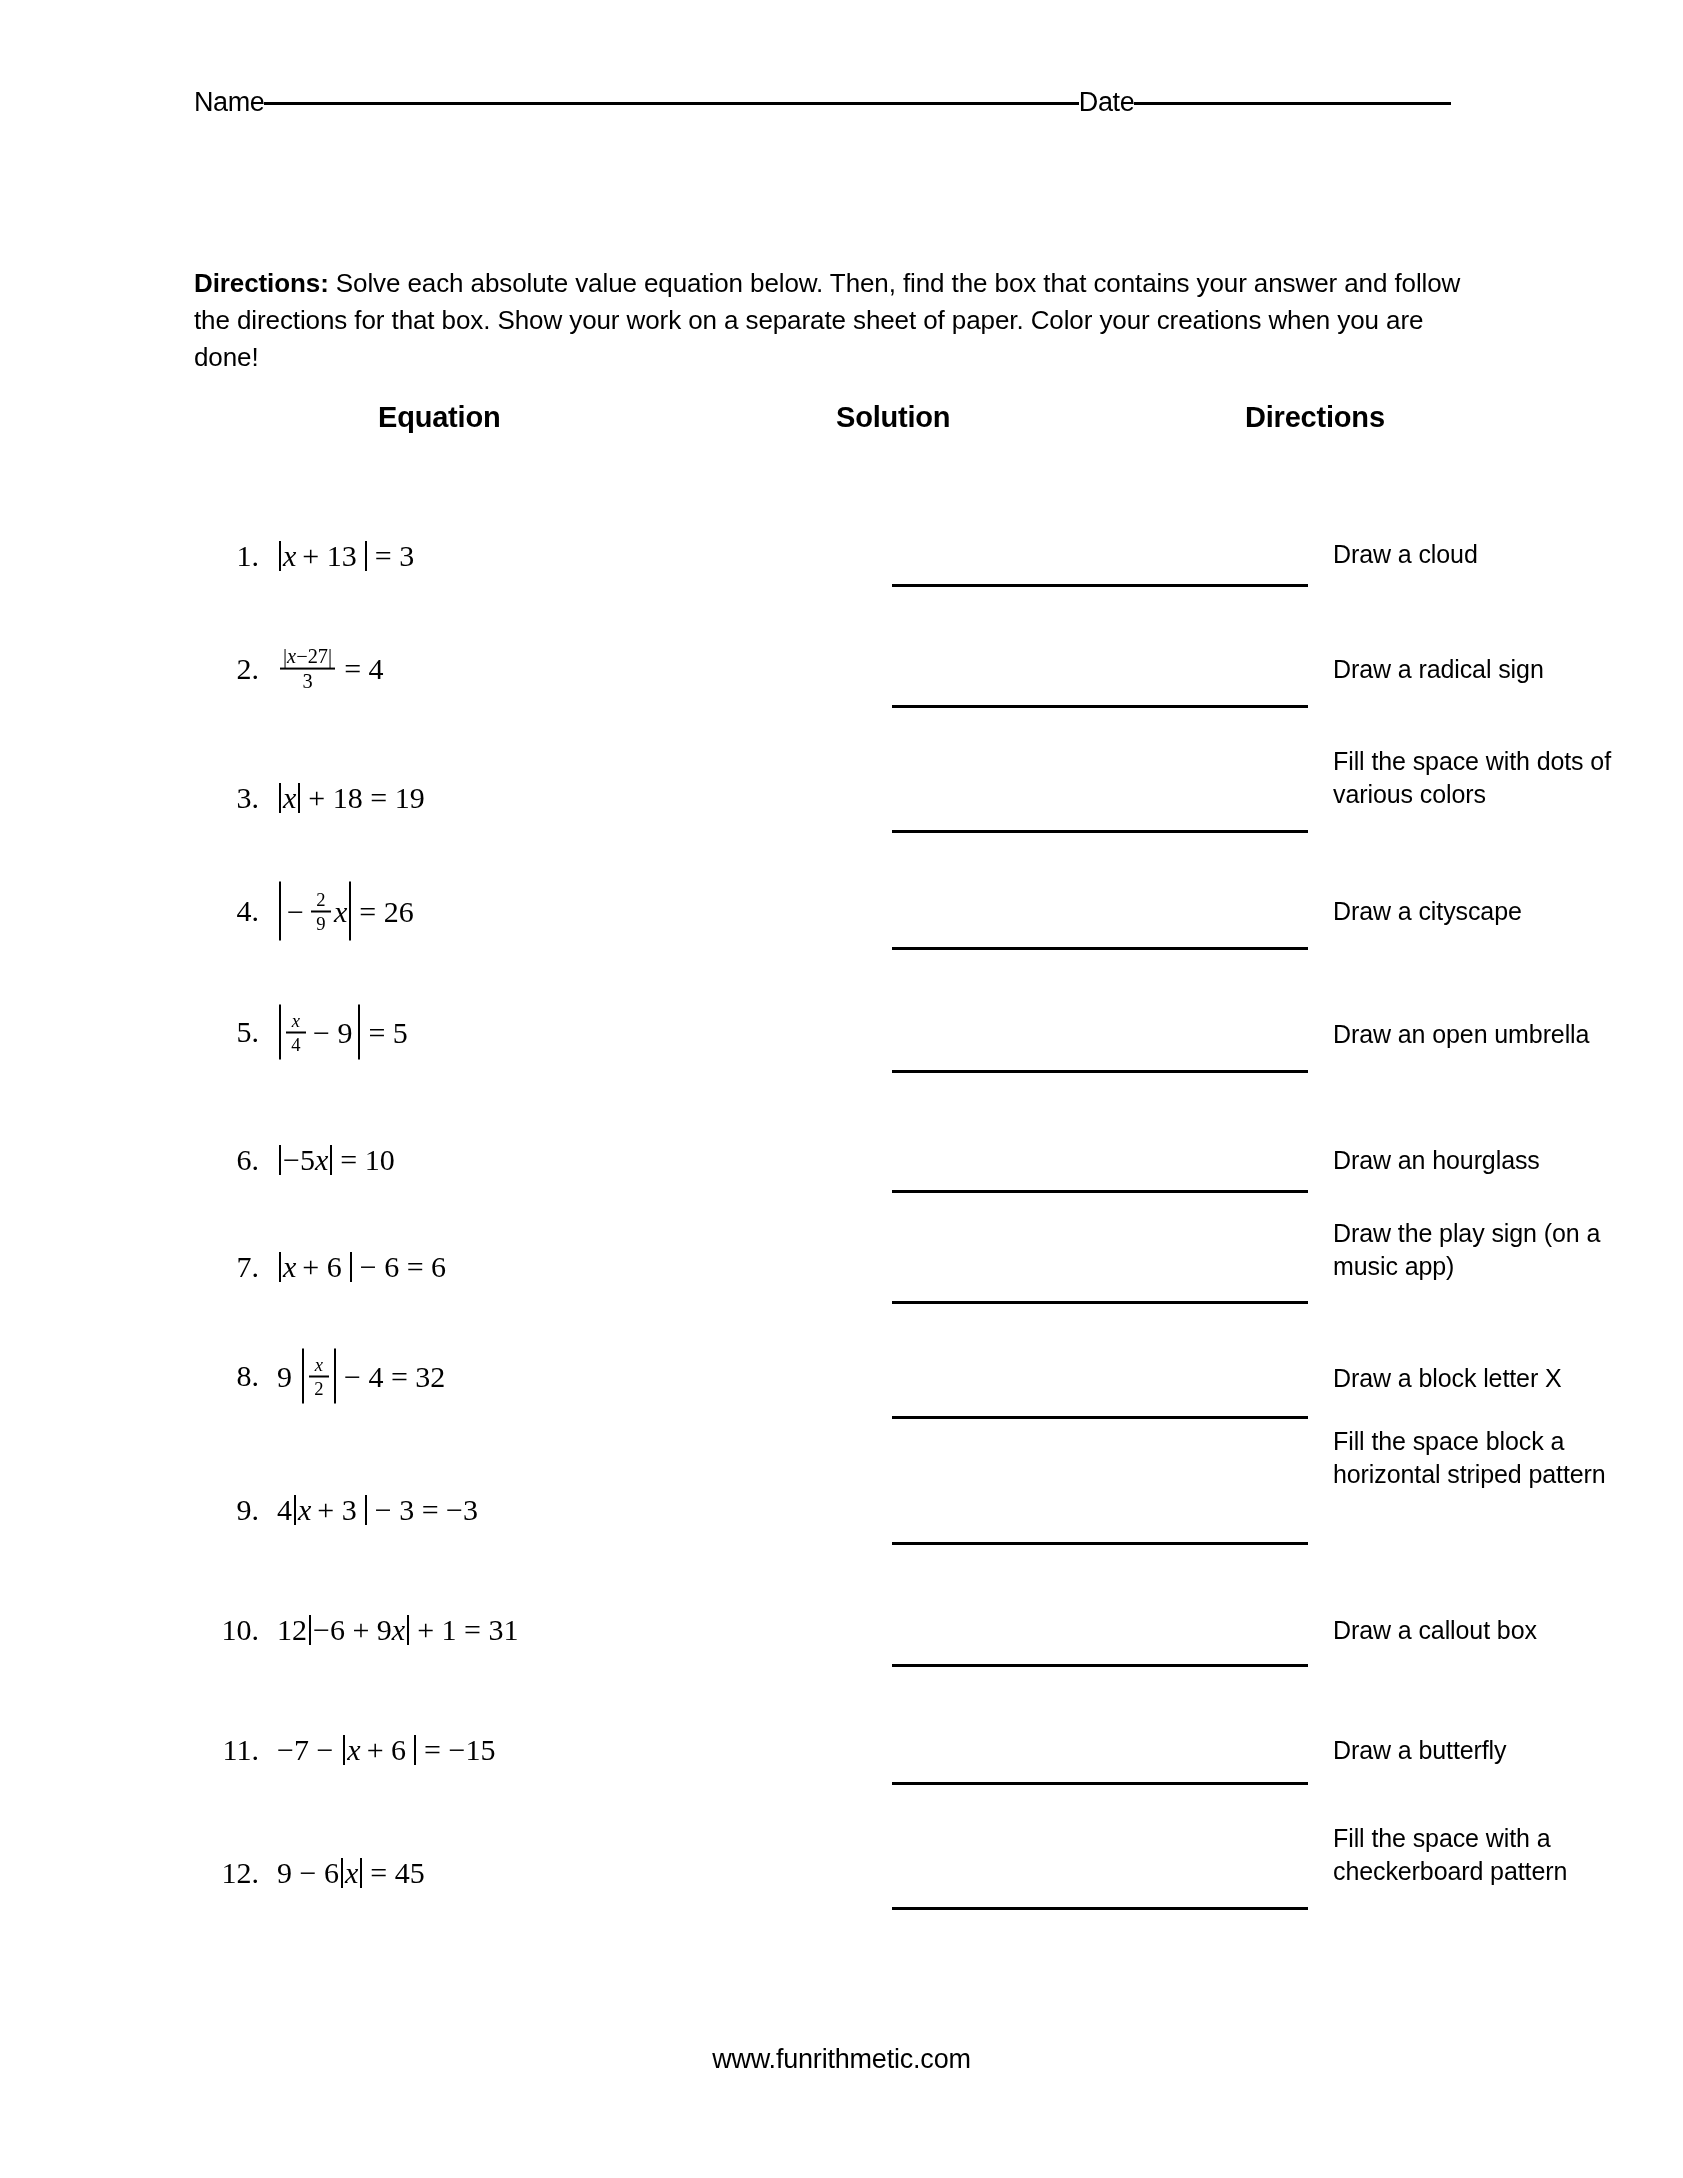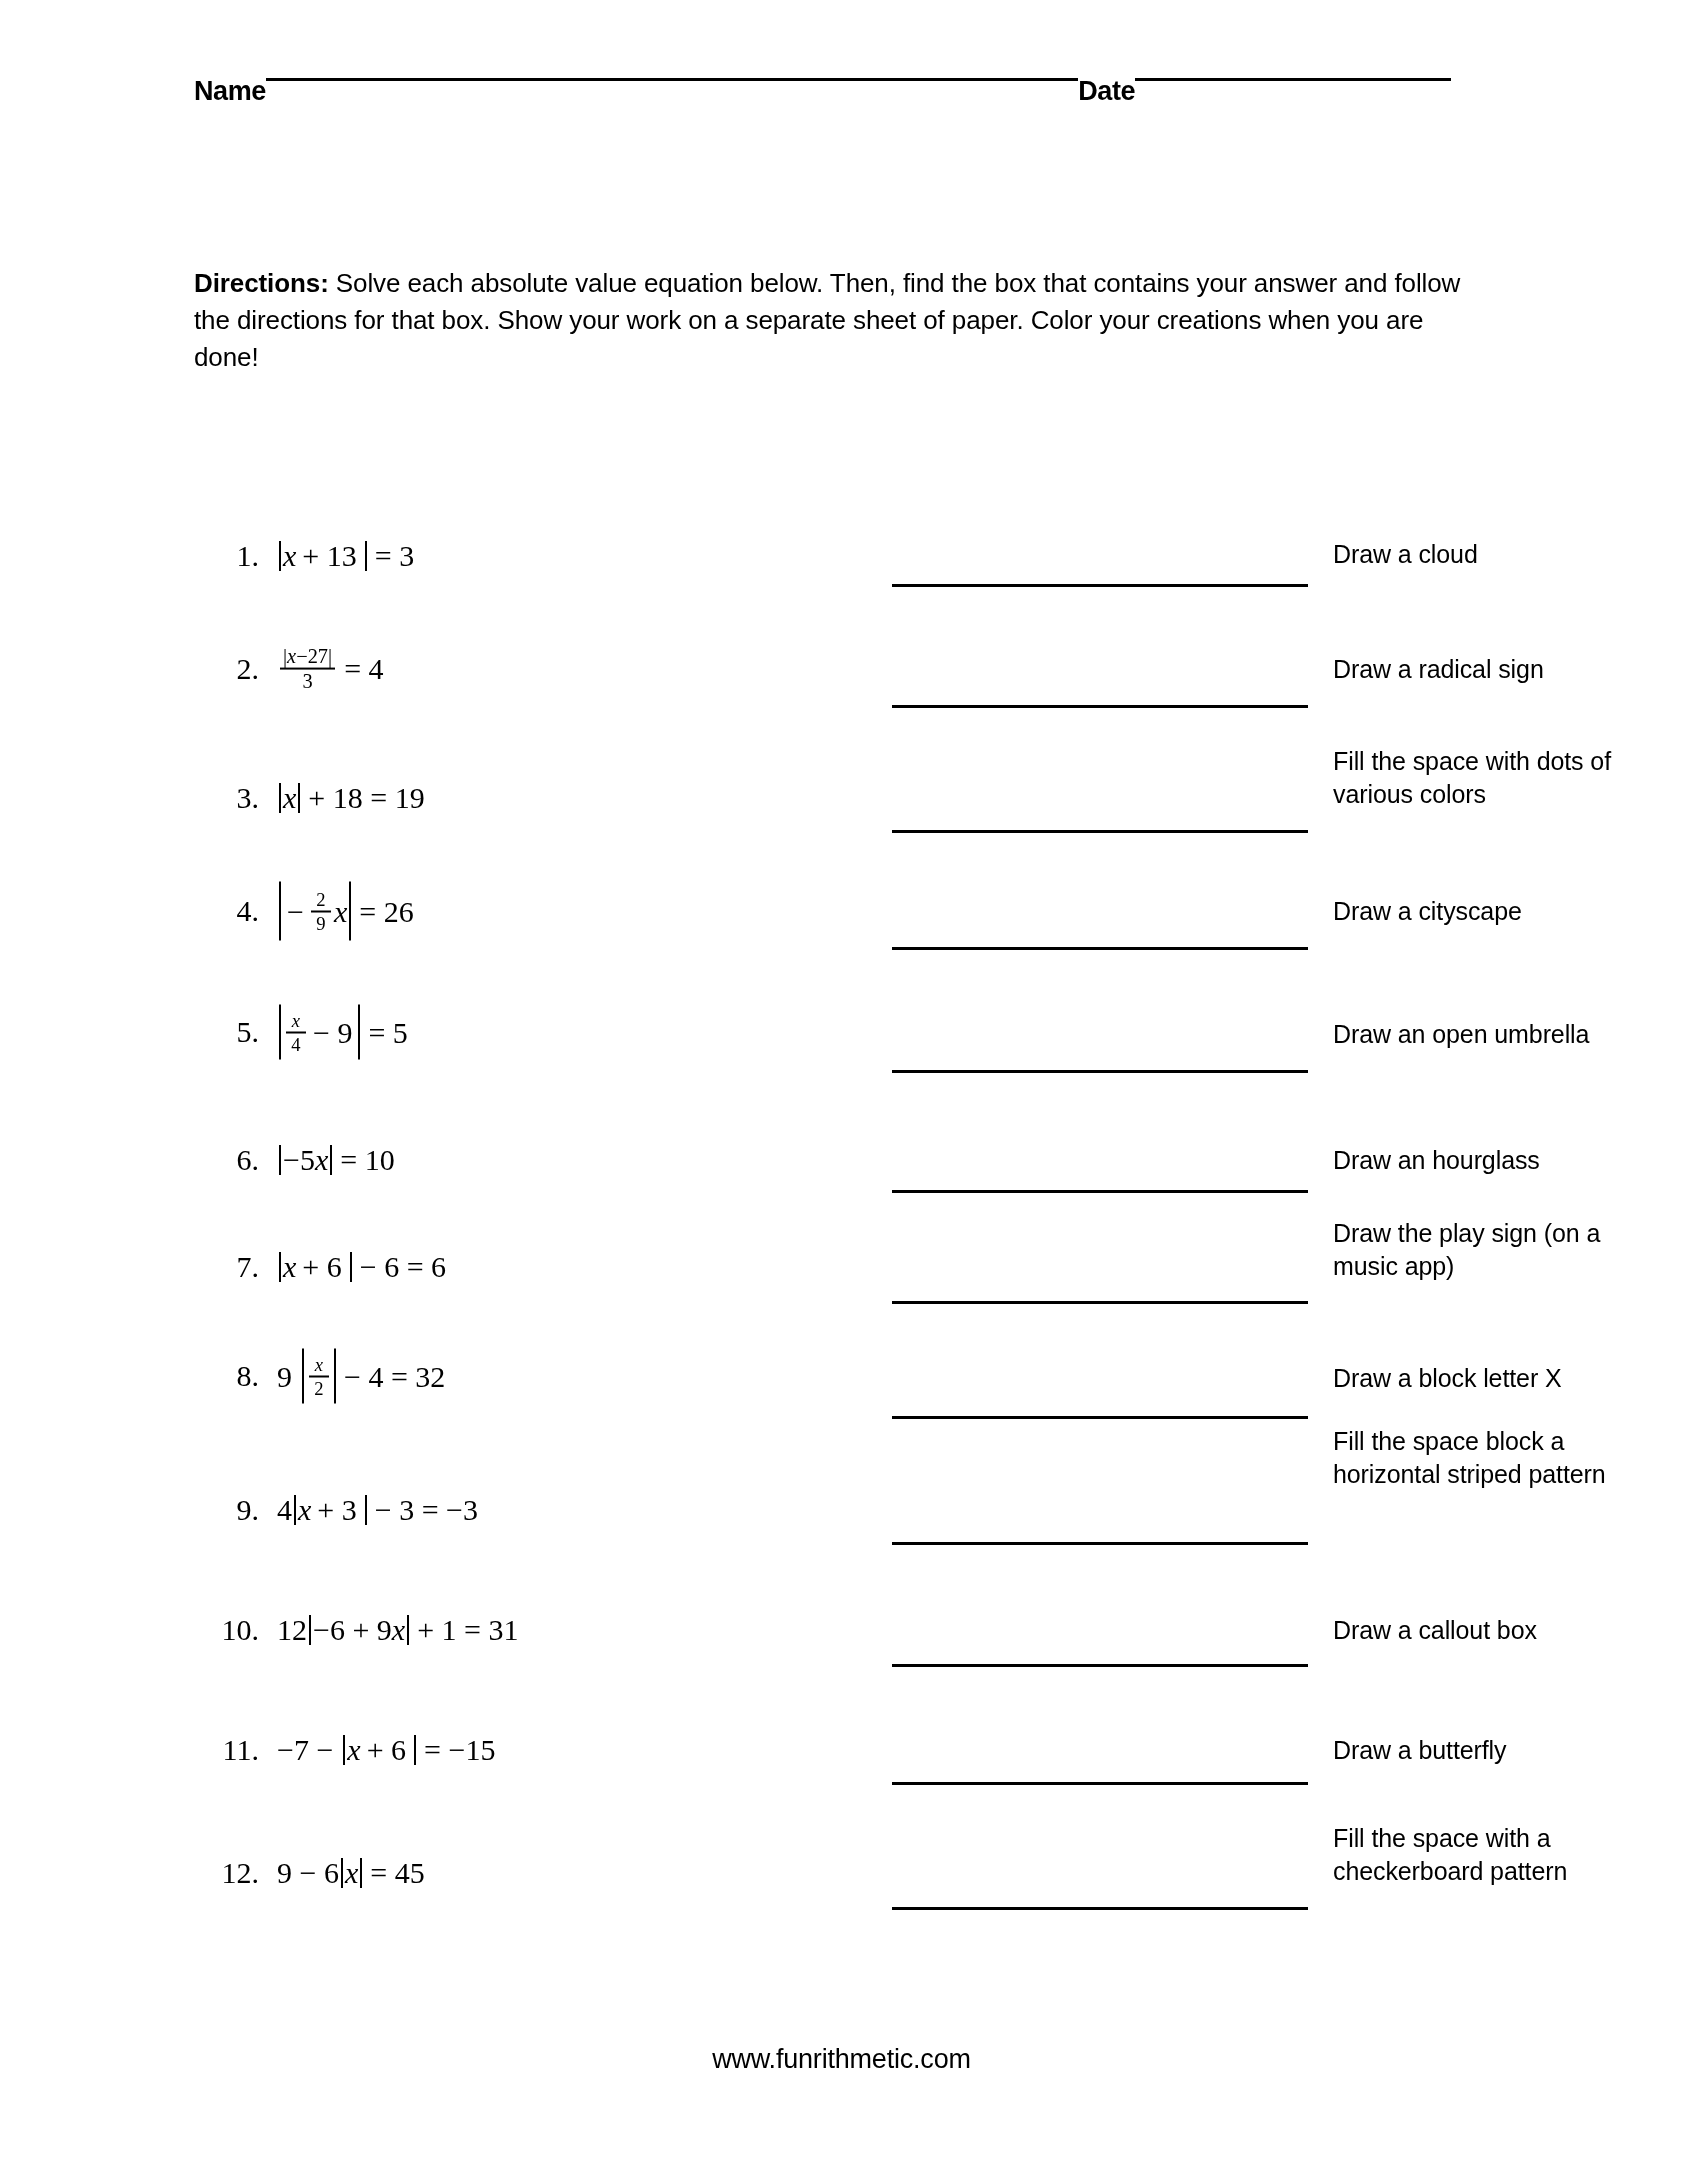--- a/index.html
+++ b/index.html
@@ -20,27 +20,27 @@
     position: absolute;
     left: 0; top: 0;
     width: 1683px;
     height: 2178px;
   }
 
   
   .namedate {
     position: absolute;
     left: 194px;
-    top: 78px;
+    top: 89px;
     width: 1257px;
     display: flex;
-    align-items: flex-start;
+    align-items: center;
     font-size: 27px;
     font-family: "Liberation Sans", sans-serif;
-    font-weight: 700;
+    font-weight: 400;
     letter-spacing: -0.4px;
   }
   .nd-label {
     white-space: nowrap;
     line-height: 1;
     padding-bottom: 2px;
   }
   .nd-rule {
     flex: 1 1 auto;
     border-bottom: 3px solid #000;
@@ -212,20 +212,25 @@
     <span class="nd-rule name-rule"></span>
     <span class="nd-label">Date</span>
     <span class="nd-rule date-rule"></span>
   </div>
 
 
   <div class="intro">
     <b>Directions:</b><span> Solve each absolute value equation below.  Then, find the box that contains your answer and follow the directions for that box.  Show your work on a separate sheet of paper.  Color your creations when you are done!</span>
   </div>
 
+  <div class="col-headers">
+    <div class="col-header ch-equation">Equation</div>
+    <div class="col-header ch-solution">Solution</div>
+    <div class="col-header ch-directions">Directions</div>
+  </div>
 
   <div class="rows">
 
     <div class="row" style="top:556px">
       <div class="num">1.</div>
       <div class="eq">
         <span class="bar h1"></span>
           <i>x</i>
           <span class="op">+ 13</span>
           <span class="bar h1"></span>

